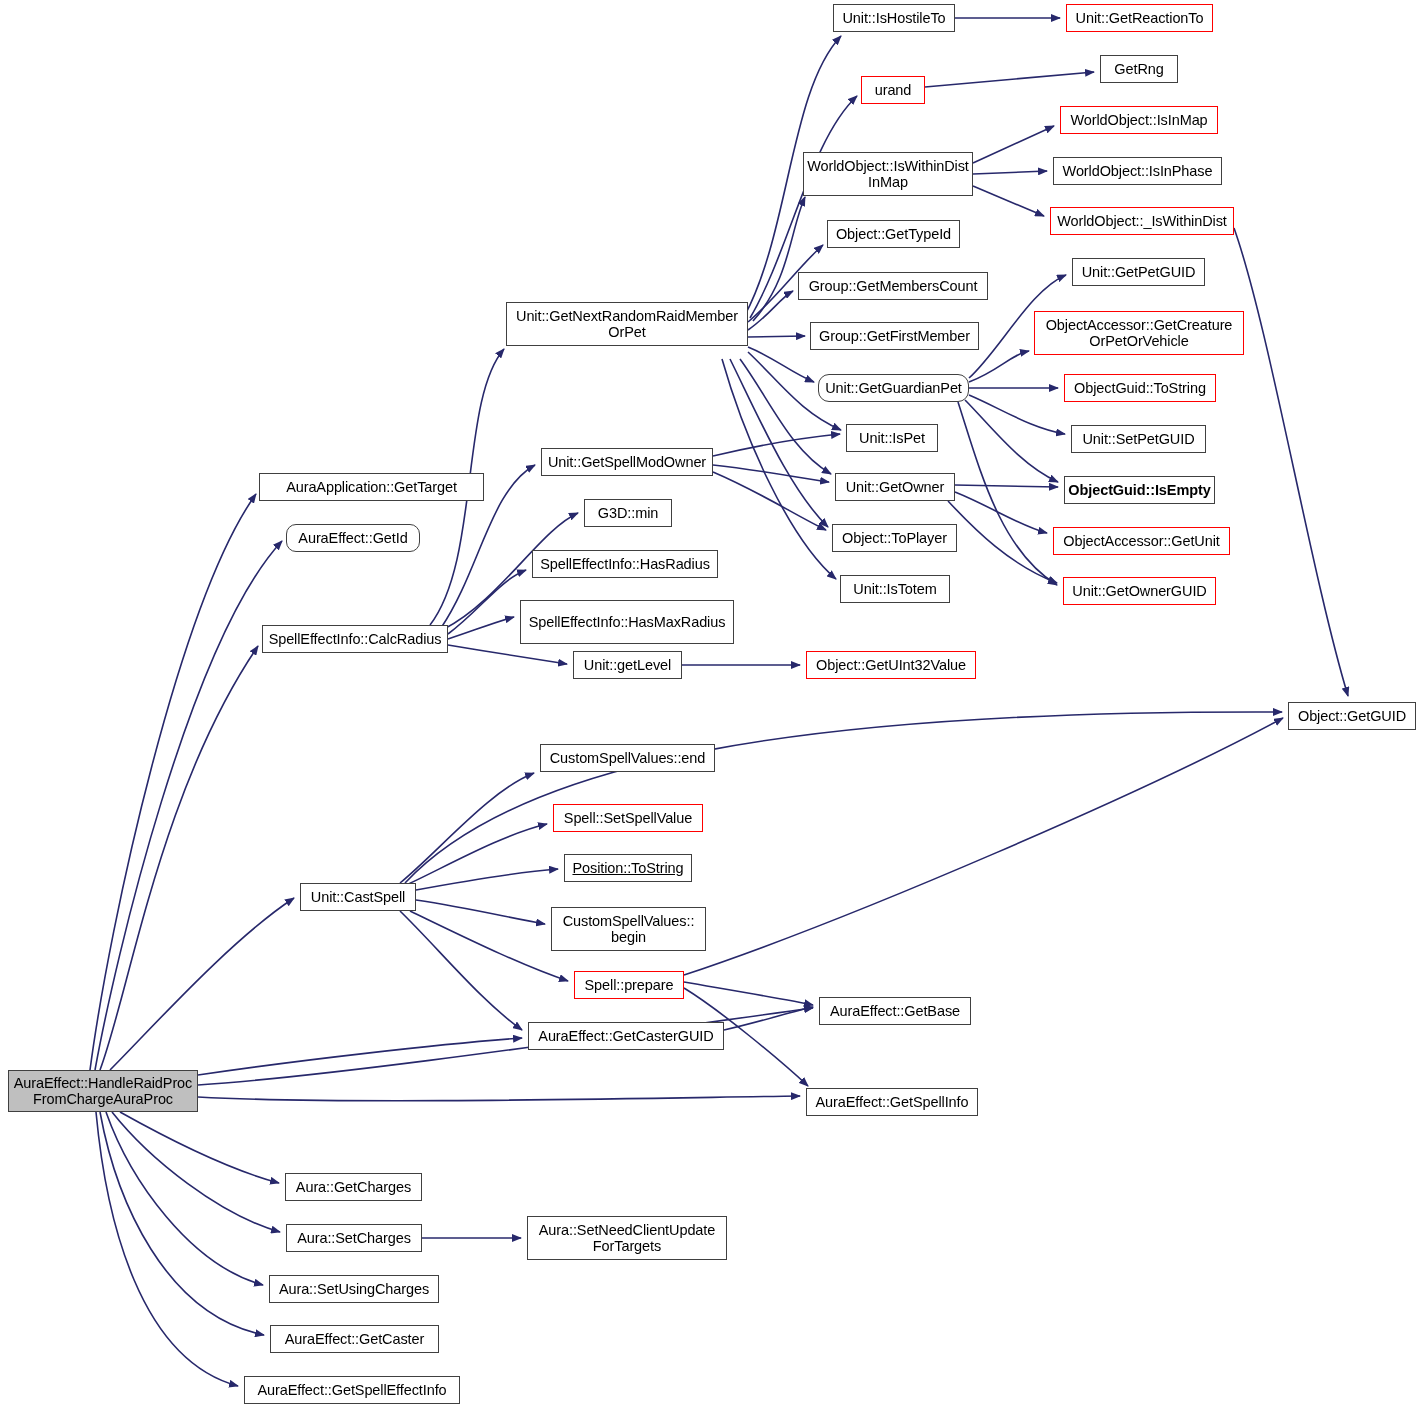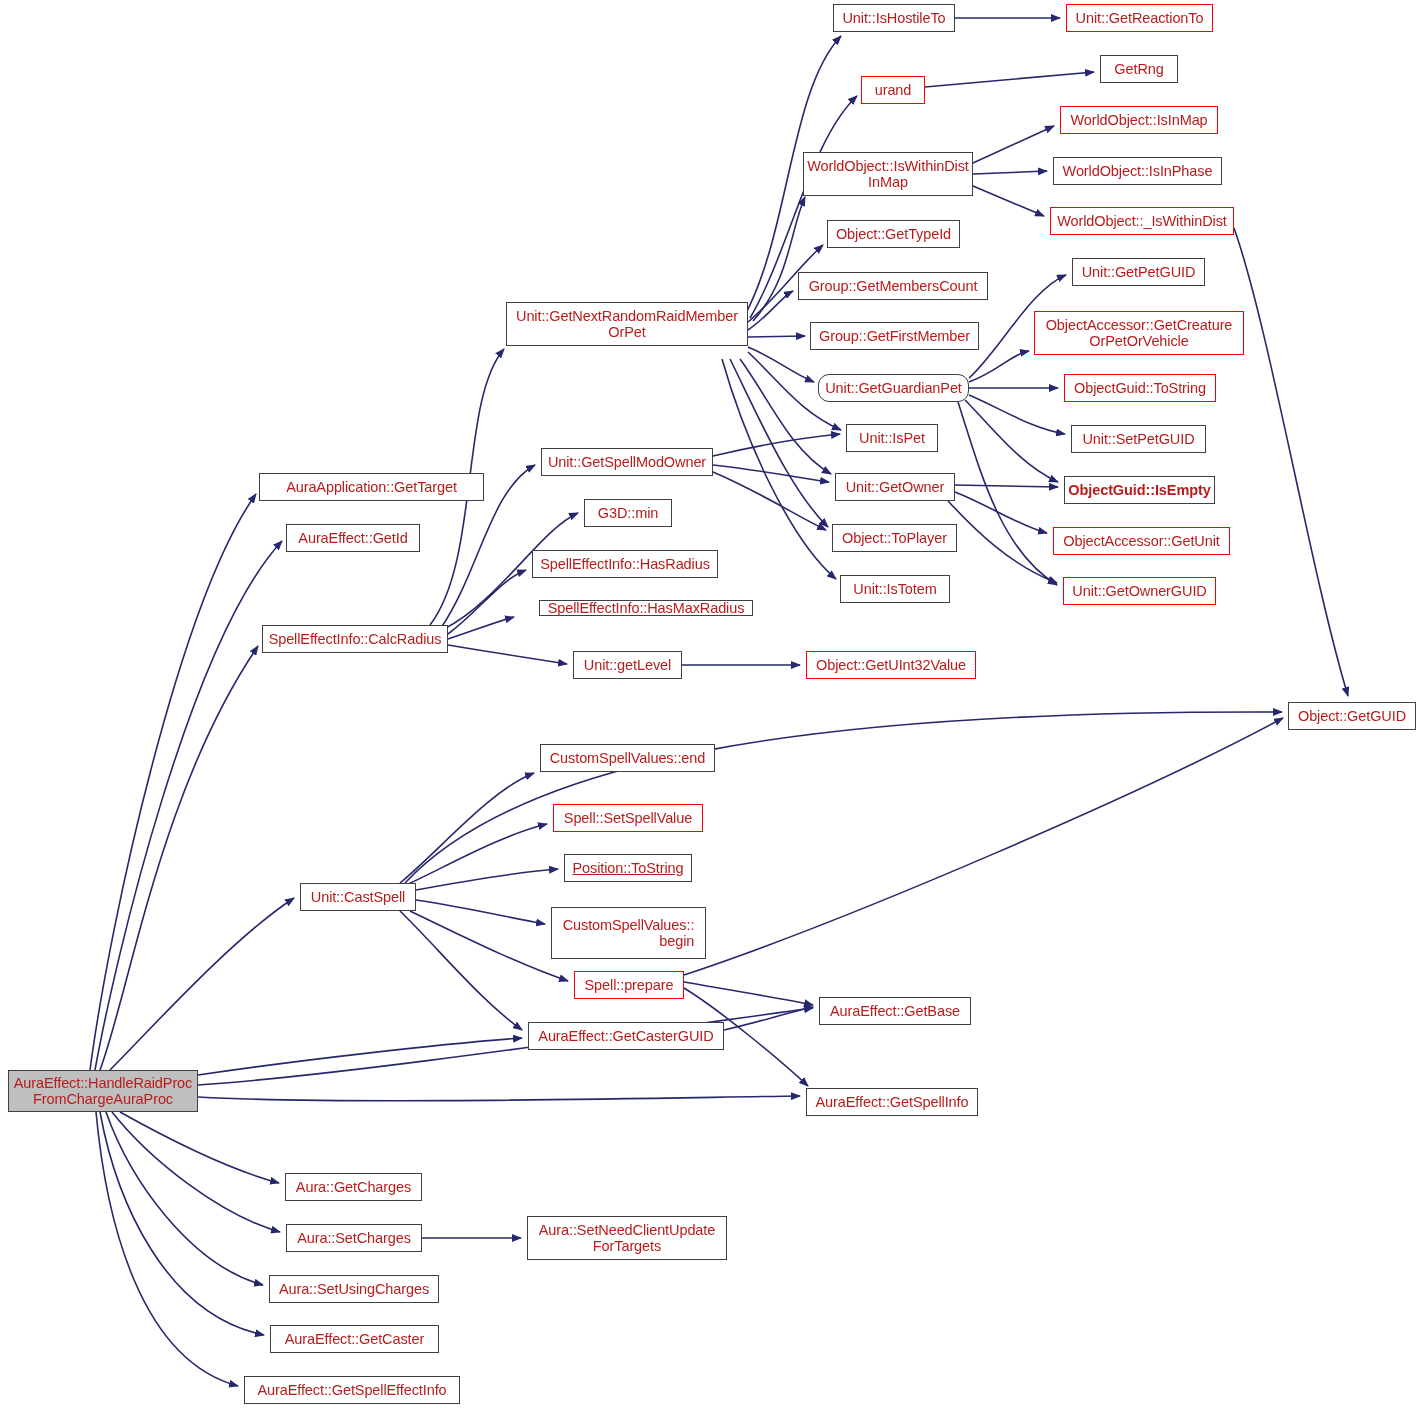--- a/index.html
+++ b/index.html
@@ -29,21 +29,21 @@
     position: absolute;
     box-sizing: border-box;
     display: flex;
     align-items: center;
     justify-content: center;
     text-align: center;
     background: #ffffff;
     border: 1px solid #404040;
     font-family: "Liberation Sans", sans-serif;
     font-size: 14.5px;
-    color: #b91c1c;
+    color: #000000;
     line-height: 1.12;
     letter-spacing: -0.1px;
     white-space: pre-line;
     z-index: 5;
   }
   .node.red {
     border-color: #ff0000;
   }
   .node.current {
     background: #bfbfbf;
@@ -146,34 +146,34 @@
       <div class="node" style="left: 818px; top: 374px; width: 151px; height: 28px; border-radius: 11px;">Unit::GetGuardianPet</div>
       <div class="node red" style="left: 1064px; top: 374px; width: 152px; height: 28px;">ObjectGuid::ToString</div>
       <div class="node" style="left: 846px; top: 424px; width: 92px; height: 28px;">Unit::IsPet</div>
       <div class="node" style="left: 1071px; top: 425px; width: 135px; height: 28px;">Unit::SetPetGUID</div>
       <div class="node" style="left: 541px; top: 448px; width: 172px; height: 28px;">Unit::GetSpellModOwner</div>
       <div class="node" style="left: 259px; top: 473px; width: 225px; height: 28px;">AuraApplication::GetTarget</div>
       <div class="node" style="left: 835px; top: 473px; width: 120px; height: 28px;">Unit::GetOwner</div>
       <div class="node" style="left: 1064px; top: 476px; width: 151px; height: 28px; font-weight: bold;">ObjectGuid::IsEmpty</div>
       <div class="node" style="left: 584px; top: 499px; width: 88px; height: 28px;">G3D::min</div>
       <div class="node" style="left: 832px; top: 524px; width: 125px; height: 28px;">Object::ToPlayer</div>
-      <div class="node" style="left: 286px; top: 524px; width: 134px; height: 28px;">AuraEffect::GetId</div>
+      <div class="node" style="left: 286px; top: 524px; width: 134px; height: 28px; border-radius: 10px;">AuraEffect::GetId</div>
       <div class="node red" style="left: 1053px; top: 527px; width: 177px; height: 28px;">ObjectAccessor::GetUnit</div>
       <div class="node" style="left: 532px; top: 550px; width: 186px; height: 28px;">SpellEffectInfo::HasRadius</div>
       <div class="node" style="left: 840px; top: 575px; width: 110px; height: 28px;">Unit::IsTotem</div>
       <div class="node red" style="left: 1063px; top: 577px; width: 153px; height: 28px;">Unit::GetOwnerGUID</div>
-      <div class="node" style="left: 539px; top: 600px; width: 214px; height: 16px;">SpellEffectInfo::HasMaxRadius</div>
+      <div class="node" style="left: 520px; top: 600px; width: 214px; height: 44px;">SpellEffectInfo::HasMaxRadius</div>
       <div class="node" style="left: 262px; top: 625px; width: 186px; height: 28px;">SpellEffectInfo::CalcRadius</div>
       <div class="node" style="left: 573px; top: 651px; width: 109px; height: 28px;">Unit::getLevel</div>
       <div class="node red" style="left: 806px; top: 651px; width: 170px; height: 28px;">Object::GetUInt32Value</div>
       <div class="node" style="left: 1288px; top: 702px; width: 128px; height: 28px;">Object::GetGUID</div>
       <div class="node" style="left: 540px; top: 744px; width: 175px; height: 28px;">CustomSpellValues::end</div>
       <div class="node red" style="left: 553px; top: 804px; width: 150px; height: 28px;">Spell::SetSpellValue</div>
       <div class="node" style="left: 564px; top: 854px; width: 128px; height: 28px; text-decoration: underline;">Position::ToString</div>
-      <div class="node" style="left: 551px; top: 907px; width: 155px; height: 52px; text-align: right;">CustomSpellValues::
+      <div class="node" style="left: 551px; top: 907px; width: 155px; height: 44px;">CustomSpellValues::
 begin</div>
       <div class="node" style="left: 300px; top: 883px; width: 116px; height: 28px;">Unit::CastSpell</div>
       <div class="node red" style="left: 574px; top: 971px; width: 110px; height: 28px;">Spell::prepare</div>
       <div class="node" style="left: 819px; top: 997px; width: 152px; height: 28px;">AuraEffect::GetBase</div>
       <div class="node" style="left: 528px; top: 1022px; width: 196px; height: 28px;">AuraEffect::GetCasterGUID</div>
       <div class="node" style="left: 806px; top: 1088px; width: 172px; height: 28px;">AuraEffect::GetSpellInfo</div>
       <div class="node" style="left: 285px; top: 1173px; width: 137px; height: 28px;">Aura::GetCharges</div>
       <div class="node" style="left: 286px; top: 1224px; width: 136px; height: 28px;">Aura::SetCharges</div>
       <div class="node" style="left: 527px; top: 1216px; width: 200px; height: 44px;">Aura::SetNeedClientUpdate
 ForTargets</div>

